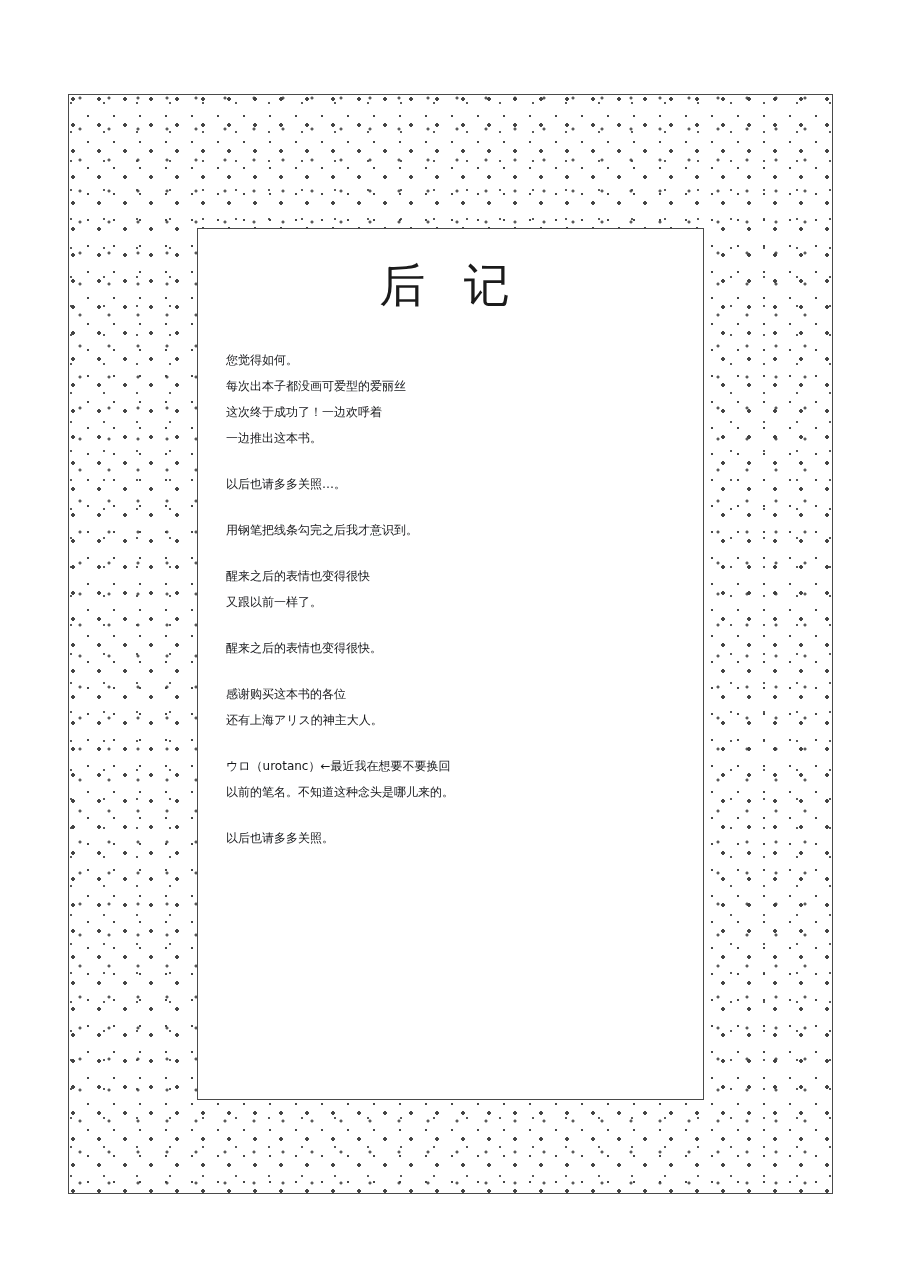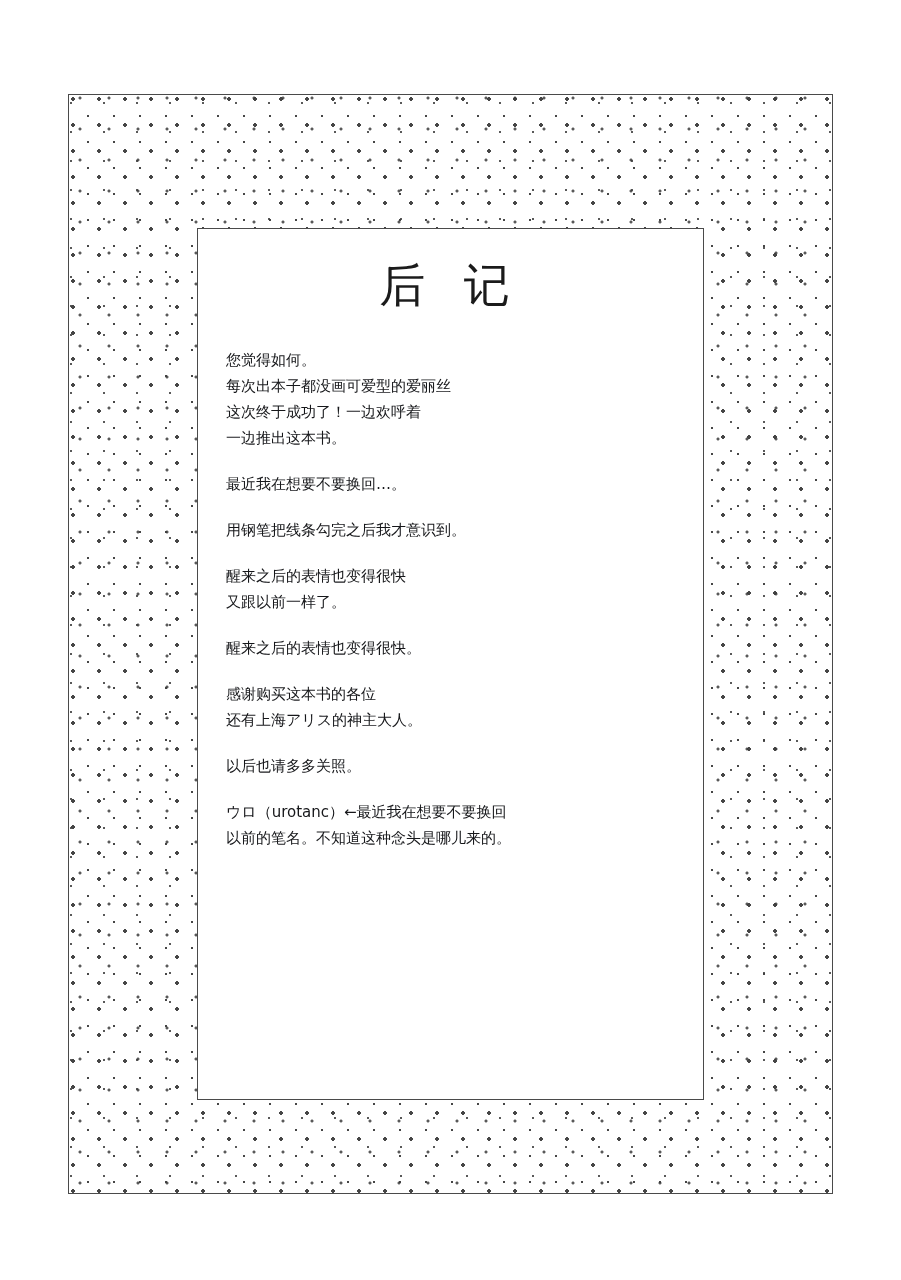--- a/index.html
+++ b/index.html
@@ -87,21 +87,21 @@
     font-family: "DejaVu Sans", sans-serif;
     font-weight: 400;
   }
 
   #body-text {
     position: absolute;
     left: 28px;
     top: 118px;
     width: 460px;
     color: #16171a;
-    font-size: 15px;
+    font-size: 12px;
     line-height: 26px;
     font-family: "DejaVu Sans", sans-serif;
   }
 
   .para {
     margin: 0 0 20px 0;
     white-space: pre-line;
   }
   .para.gap-large {
   }
@@ -120,26 +120,26 @@
 
   <div id="content">
 
     <div id="title">后 记</div>
 
     <div id="body-text">
       <p class="para">您觉得如何。
 每次出本子都没画可爱型的爱丽丝
 这次终于成功了！一边欢呼着
 一边推出这本书。</p>
-      <p class="para">最近我在想要不要换回…。</p>
+      <p class="para">以后也请多多关照…。</p>
       <p class="para">用钢笔把线条勾完之后我才意识到。</p>
       <p class="para gap-large">醒来之后的表情也变得很快
 又跟以前一样了。</p>
       <p class="para">醒来之后的表情也变得很快。</p>
       <p class="para">感谢购买这本书的各位
 还有上海アリス的神主大人。</p>
-      <p class="para">以后也请多多关照。</p>
       <p class="para">ウロ（urotanc）←最近我在想要不要换回
 以前的笔名。不知道这种念头是哪儿来的。</p>
+      <p class="para">以后也请多多关照。</p>
     </div>
 
   </div>
 </div>
 
 </body></html>

